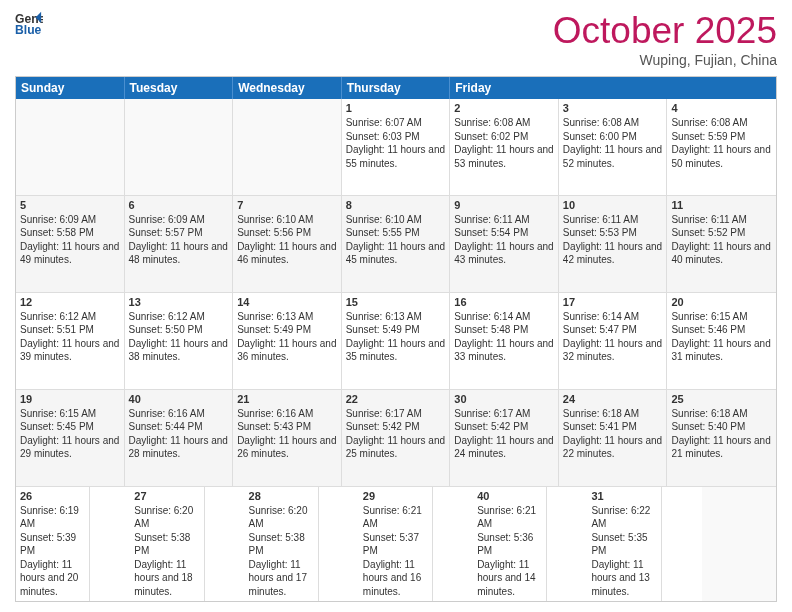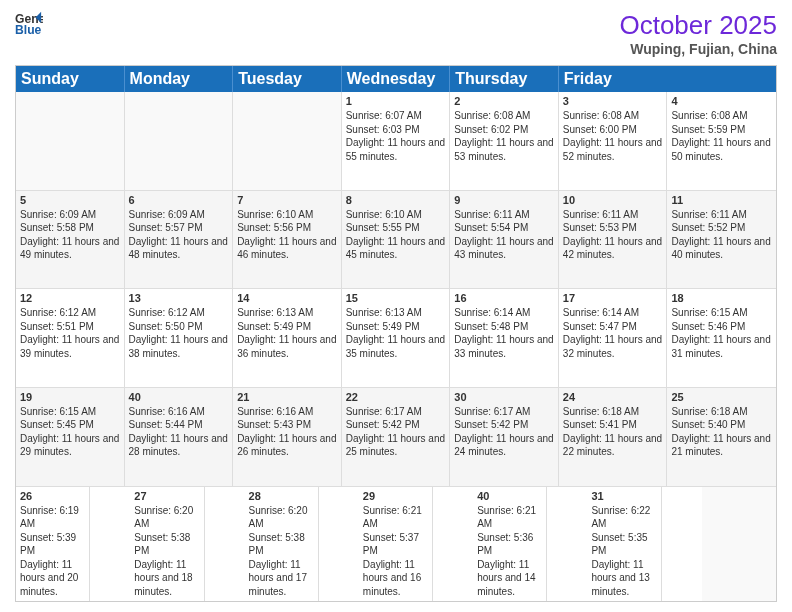--- a/index.html
+++ b/index.html
@@ -29,43 +29,42 @@
       gap: 4px;
     }
     .logo-icon {
       width: 28px;
       height: 28px;
     }
     .title-block {
       text-align: right;
     }
     .month-title {
-      font-size: 26px;
-      color: #6d28d9;
+      font-size: 37px;
+      color: #be185d;
       font-weight: normal;
     }
     .location {
       font-size: 14px;
       color: #555;
-      font-weight: bold;
     }
     .calendar {
       flex: 1;
       display: flex;
       flex-direction: column;
       border: 1px solid #ccc;
     }
     .day-headers {
       display: grid;
       grid-template-columns: repeat(7, 1fr);
       background: #1a6fba;
     }
     .day-header {
       color: #fff;
-      font-size: 16px;
+      font-size: 12px;
       font-weight: bold;
       padding: 4px 5px;
       text-align: left;
       border-right: 1px solid #4a8fd0;
     }
     .day-header:last-child { border-right: none; }
     .weeks {
       flex: 1;
       display: flex;
       flex-direction: column;
@@ -118,21 +117,20 @@
     </div>
     <div class="title-block">
       <div class="month-title">October 2025</div>
       <div class="location">Wuping, Fujian, China</div>
     </div>
   </div>
 
   <div class="calendar">
     <div class="day-headers">
     <div class="day-header">Sunday</div>
-        <div class="day-header">Monday</div>
         <div class="day-header">Tuesday</div>
         <div class="day-header">Wednesday</div>
         <div class="day-header">Thursday</div>
         <div class="day-header">Friday</div>
       </div>
     <div class="weeks">
     <div class="week">
           <div class="cell cell-empty"></div>
           <div class="cell cell-empty"></div>
           <div class="cell cell-empty"></div>
@@ -202,21 +200,21 @@
           </div>
           <div class="cell">
             <div class="cell-num">16</div>
             <div class="cell-info">Sunrise: 6:14 AM<br>Sunset: 5:48 PM<br>Daylight: 11 hours and 33 minutes.</div>
           </div>
           <div class="cell">
             <div class="cell-num">17</div>
             <div class="cell-info">Sunrise: 6:14 AM<br>Sunset: 5:47 PM<br>Daylight: 11 hours and 32 minutes.</div>
           </div>
           <div class="cell">
-            <div class="cell-num">18</div>
+            <div class="cell-num">20</div>
             <div class="cell-info">Sunrise: 6:15 AM<br>Sunset: 5:46 PM<br>Daylight: 11 hours and 31 minutes.</div>
           </div>
         </div>
         <div class="week alt-row">
           <div class="cell alt-row">
             <div class="cell-num">19</div>
             <div class="cell-info">Sunrise: 6:15 AM<br>Sunset: 5:45 PM<br>Daylight: 11 hours and 29 minutes.</div>
           </div>
           <div class="cell alt-row">
             <div class="cell-num">40</div>

